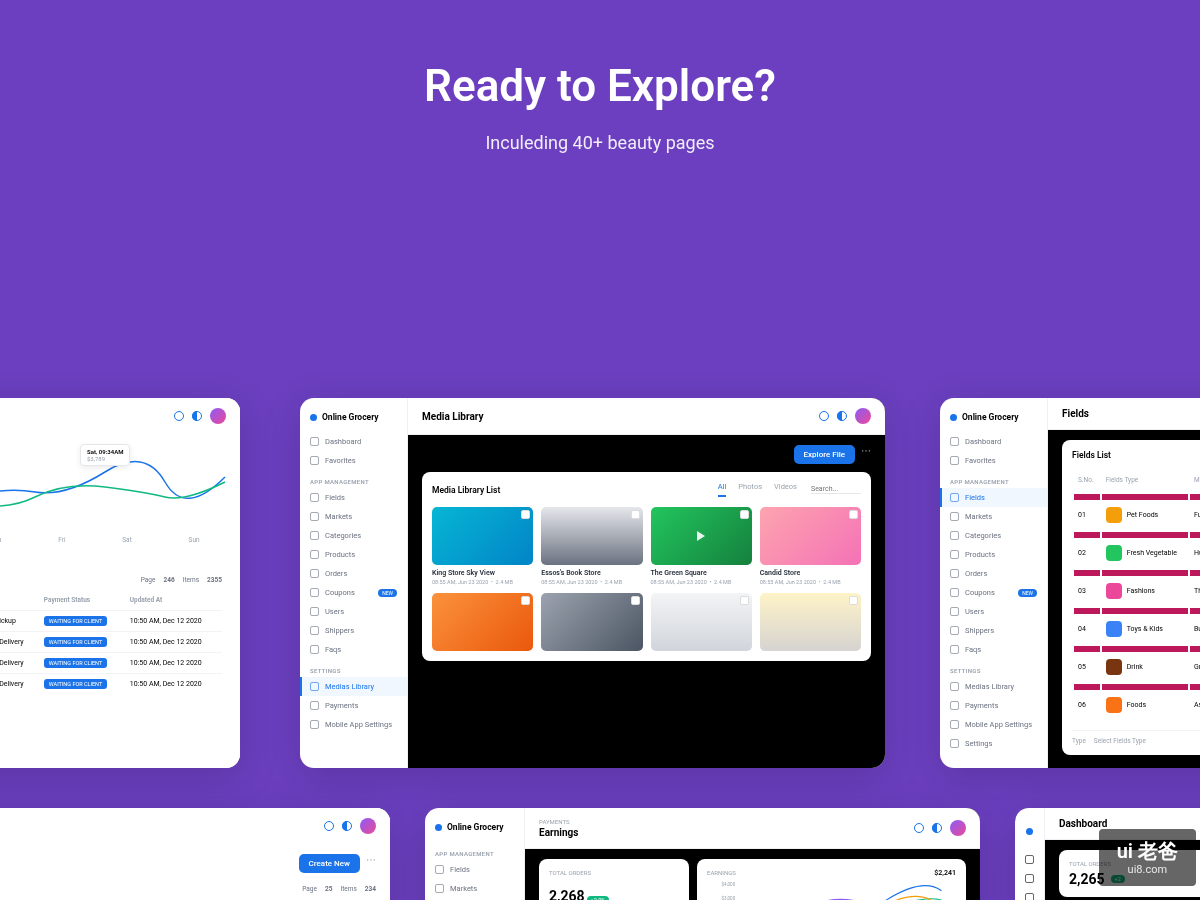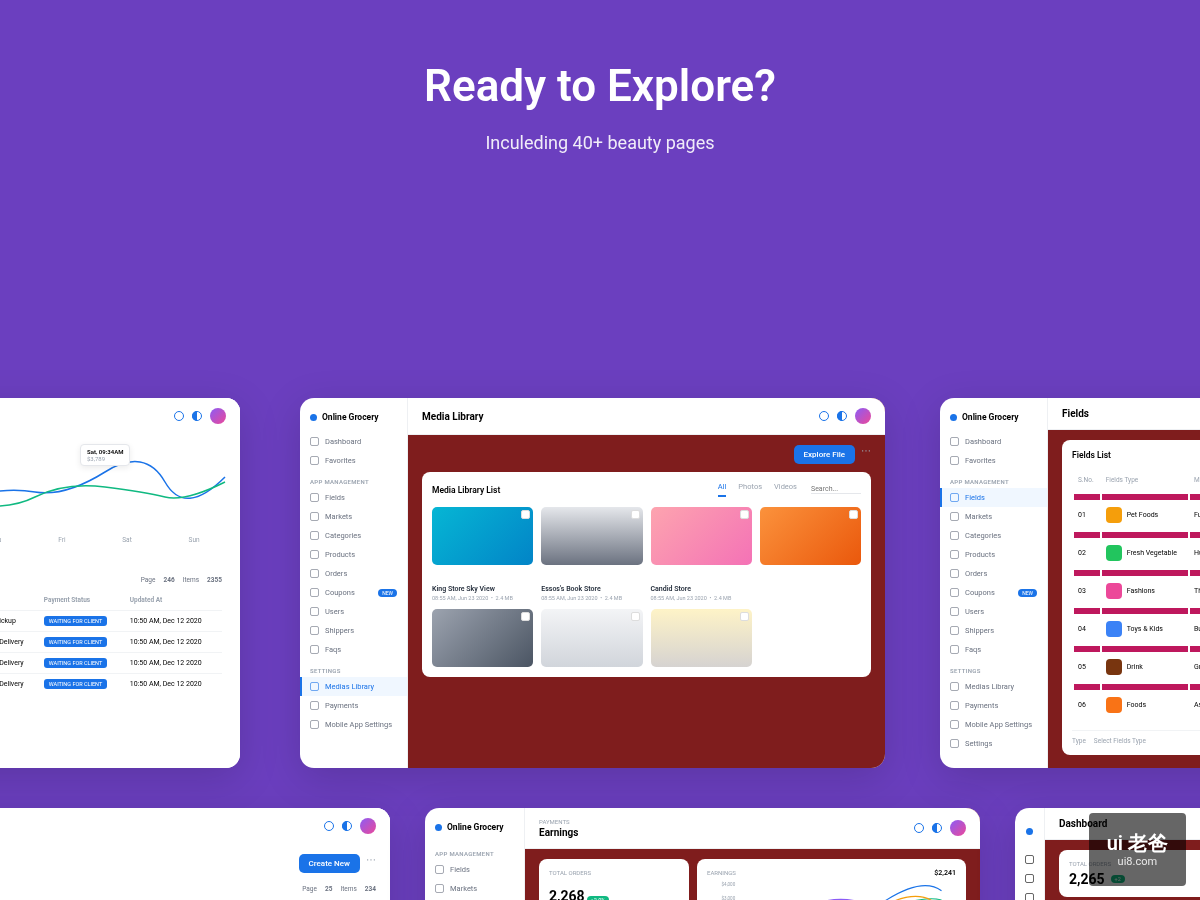--- a/index.html
+++ b/index.html
@@ -10,39 +10,39 @@
 .cards{position:relative;width:100%;height:100%}
 .card{position:absolute;background:#fff;border-radius:14px;box-shadow:0 10px 40px rgba(0,0,0,.15);overflow:hidden;display:flex}
 .sidebar{width:108px;border-right:1px solid #eef0f3;padding:10px 0;font-size:8px;flex-shrink:0}
 .sb-logo{display:flex;align-items:center;gap:5px;padding:4px 10px 10px;font-weight:700;font-size:8.5px}
 .sb-dot{width:7px;height:7px;border-radius:50%;background:#1a73e8}
 .sb-section{padding:8px 10px 3px;font-size:6px;color:#9aa3af;font-weight:600;letter-spacing:.3px}
 .sb-item{display:flex;align-items:center;gap:6px;padding:5px 10px;color:#6b7280;font-size:7.5px;cursor:pointer}
 .sb-item.active{color:#1a73e8;background:#f0f7ff;border-left:2px solid #1a73e8;padding-left:8px}
 .sb-icon{width:9px;height:9px;border:1px solid currentColor;border-radius:2px;opacity:.6}
 .badge{background:#1a73e8;color:#fff;font-size:5px;padding:1px 4px;border-radius:6px;margin-left:auto}
-.main{flex:1;background:#7f1d1d;display:flex;flex-direction:column}
+.main{flex:1;background:#000000;display:flex;flex-direction:column}
 .topbar{display:flex;align-items:center;justify-content:space-between;padding:10px 14px;background:#fff;border-bottom:1px solid #eef0f3}
 .tb-title{font-size:10px;font-weight:700}
 .tb-crumb{font-size:6px;color:#9aa3af;margin-bottom:2px;text-transform:uppercase}
 .tb-icons{display:flex;gap:8px;align-items:center}
 .tb-ico{width:10px;height:10px;border-radius:50%;border:1.5px solid #1a73e8;position:relative}
 .tb-ico.half::after{content:'';position:absolute;width:5px;height:10px;background:#1a73e8;border-radius:10px 0 0 10px;left:-1px;top:-1px}
 .avatar{width:16px;height:16px;border-radius:50%;background:linear-gradient(135deg,#8b5cf6,#ec4899)}
 .content{padding:10px 14px;flex:1;overflow:hidden}
 .btn-primary{background:#1a73e8;color:#fff;border:none;padding:5px 10px;border-radius:5px;font-size:8px;font-weight:500;cursor:pointer}
 .panel{background:#fff;border-radius:8px;padding:10px}
 .tabs{display:flex;gap:12px;font-size:7.5px;color:#9aa3af}
 .tab{padding-bottom:4px;cursor:pointer}
 .tab.active{color:#1a73e8;border-bottom:2px solid #1a73e8}
 .media-grid{display:grid;grid-template-columns:repeat(4,1fr);gap:8px;margin-top:10px}
 .media-item{display:flex;flex-direction:column}
 .media-thumb{height:58px;border-radius:5px;position:relative}
 .media-check{position:absolute;top:3px;right:3px;width:9px;height:9px;background:#fff;border-radius:2px;border:1px solid #ddd}
-.media-title{font-size:7px;font-weight:600;margin-top:20px;color:#1f2937}
+.media-title{font-size:7px;font-weight:600;margin-top:4px;color:#1f2937}
 .media-meta{font-size:5.5px;color:#9aa3af;margin-top:2px}
 .play{position:absolute;top:50%;left:50%;transform:translate(-50%,-50%);width:0;height:0;border-left:8px solid rgba(255,255,255,.9);border-top:5px solid transparent;border-bottom:5px solid transparent}
 
 
 .chart-svg{width:100%;height:90px}
 .tooltip-box{background:#fff;border:1px solid #e5e7eb;border-radius:4px;padding:3px 6px;font-size:6px;box-shadow:0 2px 6px rgba(0,0,0,.08)}
 .table1{width:100%;font-size:7px;border-collapse:collapse}
 .table1 th{text-align:left;padding:6px 4px;color:#9aa3af;font-weight:700;font-size:6.5px}
 .table1 td{padding:6px 4px;border-top:1px solid #f1f3f5}
 .status-pill{background:#1a73e8;color:#fff;font-size:5.5px;padding:2px 5px;border-radius:3px;text-transform:uppercase}
@@ -50,21 +50,21 @@
 
 
 .ftable{width:100%;font-size:7px}
 .ftable th{text-align:left;padding:8px 4px;color:#9aa3af;font-weight:400;font-size:6.5px}
 .ftable td{padding:7px 4px;border-top:6px solid #be185d}
 .ficon{width:16px;height:16px;border-radius:4px;display:inline-block;vertical-align:middle;margin-right:5px}
 .stat-big{font-size:14px;font-weight:700}
 .stat-label{font-size:6px;color:#9aa3af;text-transform:uppercase}
 .pct{background:#10b981;color:#fff;font-size:5.5px;padding:1px 4px;border-radius:6px}
 
-.watermark{position:absolute;bottom:14px;right:14px;background:rgba(0,0,0,.6);color:#fff;padding:18px 18px;border-radius:4px;font-size:20px;font-weight:600;text-align:center;line-height:1.2}
+.watermark{position:absolute;bottom:14px;right:4px;background:rgba(0,0,0,.6);color:#fff;padding:10px 18px;border-radius:4px;font-size:20px;font-weight:600;text-align:center;line-height:1.2}
 .watermark small{display:block;font-size:11px;font-weight:400;opacity:.85}
 </style>
 </head>
 <body>
 
 <div class="hero">
   <h1>Ready to Explore?</h1>
   <p>Inculeding 40+ beauty pages</p>
 </div>
 
@@ -240,20 +240,28 @@
                 <div class="media-meta">08:55 AM, Jun 23 2020 &nbsp;•&nbsp; 2.4 MB</div>
               </div>
               <div class="media-item">
                 <div class="media-thumb" style="background:linear-gradient(180deg,#e5e7eb,#6b7280)">
                   <span class="media-check"></span>
                 </div>
                 <div class="media-title">Essos's Book Store</div>
                 <div class="media-meta">08:55 AM, Jun 23 2020 &nbsp;•&nbsp; 2.4 MB</div>
               </div>
               <div class="media-item">
+                <div class="media-thumb" style="background:linear-gradient(135deg,#22c55e,#15803d)">
+                  <span class="media-check"></span>
+                  <span class="play"></span>
+                </div>
+                <div class="media-title">The Green Square</div>
+                <div class="media-meta">08:55 AM, Jun 23 2020 &nbsp;•&nbsp; 2.4 MB</div>
+              </div>
+              <div class="media-item">
                 <div class="media-thumb" style="background:linear-gradient(135deg,#fda4af,#f472b6)">
                   <span class="media-check"></span>
                 </div>
                 <div class="media-title">Candid Store</div>
                 <div class="media-meta">08:55 AM, Jun 23 2020 &nbsp;•&nbsp; 2.4 MB</div>
               </div>
               <div class="media-item">
                 <div class="media-thumb" style="background:linear-gradient(135deg,#fb923c,#ea580c)">
                   <span class="media-check"></span>
                 </div>

